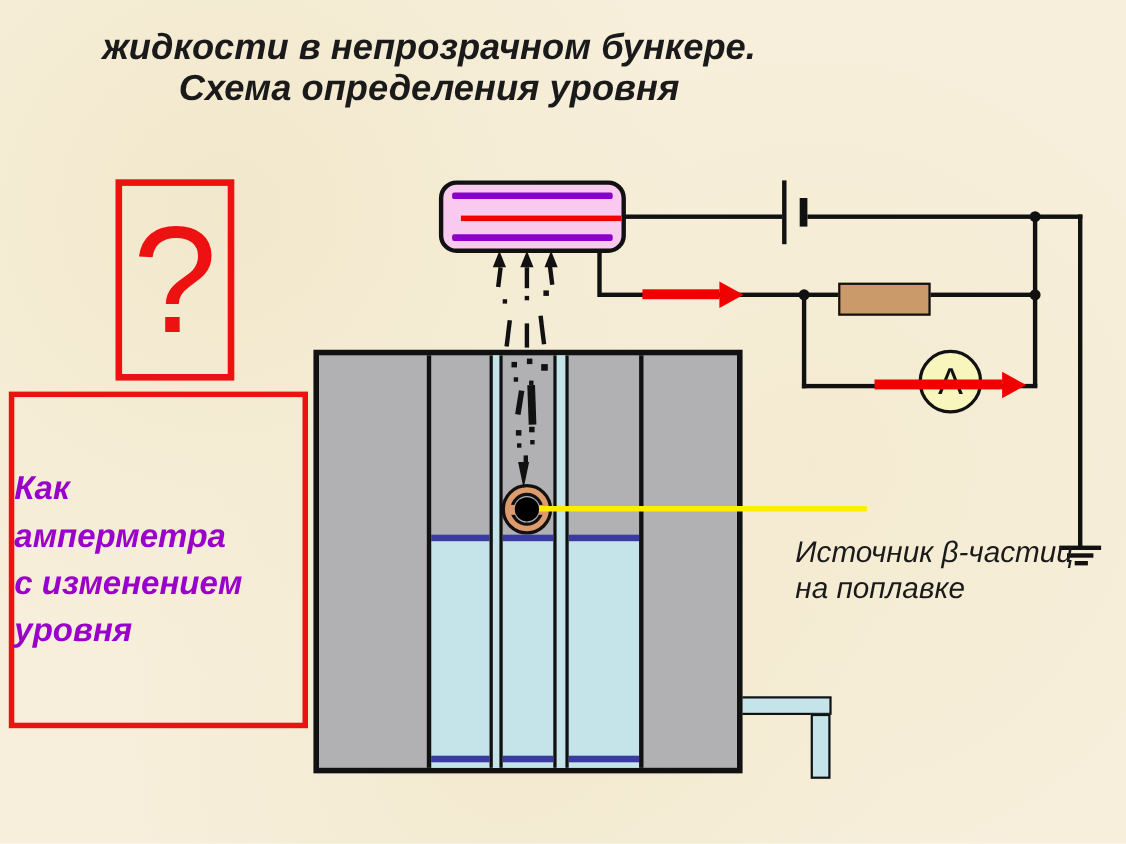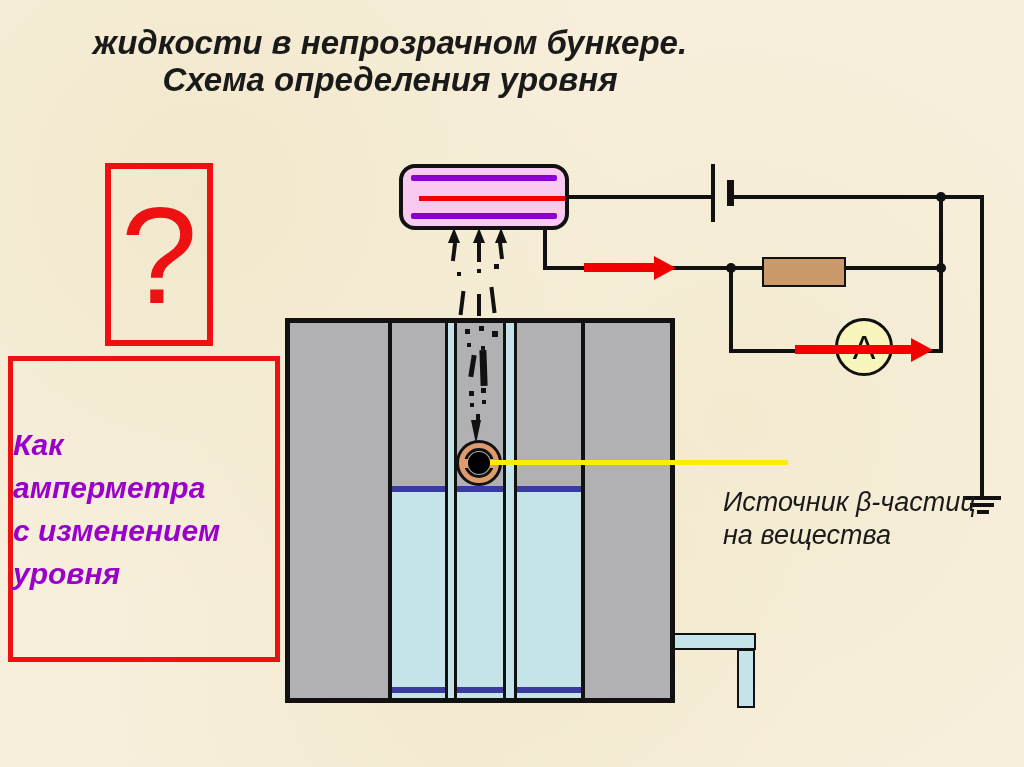--- a/index.html
+++ b/index.html
@@ -179,21 +179,21 @@
     </div>
   </div>
 
   <div class="pipe" style="left:672px;top:633px;width:84px;height:17px;"></div>
   <div class="pipe" style="left:737px;top:649px;width:18px;height:59px;"></div>
 
   <div class="abs pointer"></div>
 
   <div class="abs srclabel">
     <span>Источник β-частиц</span>
-    <span>на вещества</span>
+    <span>на поплавке</span>
   </div>
 
   <div id="rays">
       <i class="ahead" style="left: 448px; top: 228px;"></i>
       <i class="ahead" style="left: 473px; top: 228px;"></i>
       <i class="ahead" style="left: 495px; top: 228px;"></i>
       <i class="dsh" style="left: 452px; top: 243px; width: 4px; height: 18px; transform: rotate(7deg);"></i>
       <i class="dsh" style="left: 477px; top: 243px; width: 4px; height: 19px;"></i>
       <i class="dsh" style="left: 499px; top: 242px; width: 4px; height: 17px; transform: rotate(-7deg);"></i>
       <i class="dsh" style="left: 457px; top: 272px; width: 4px; height: 4px;"></i>

